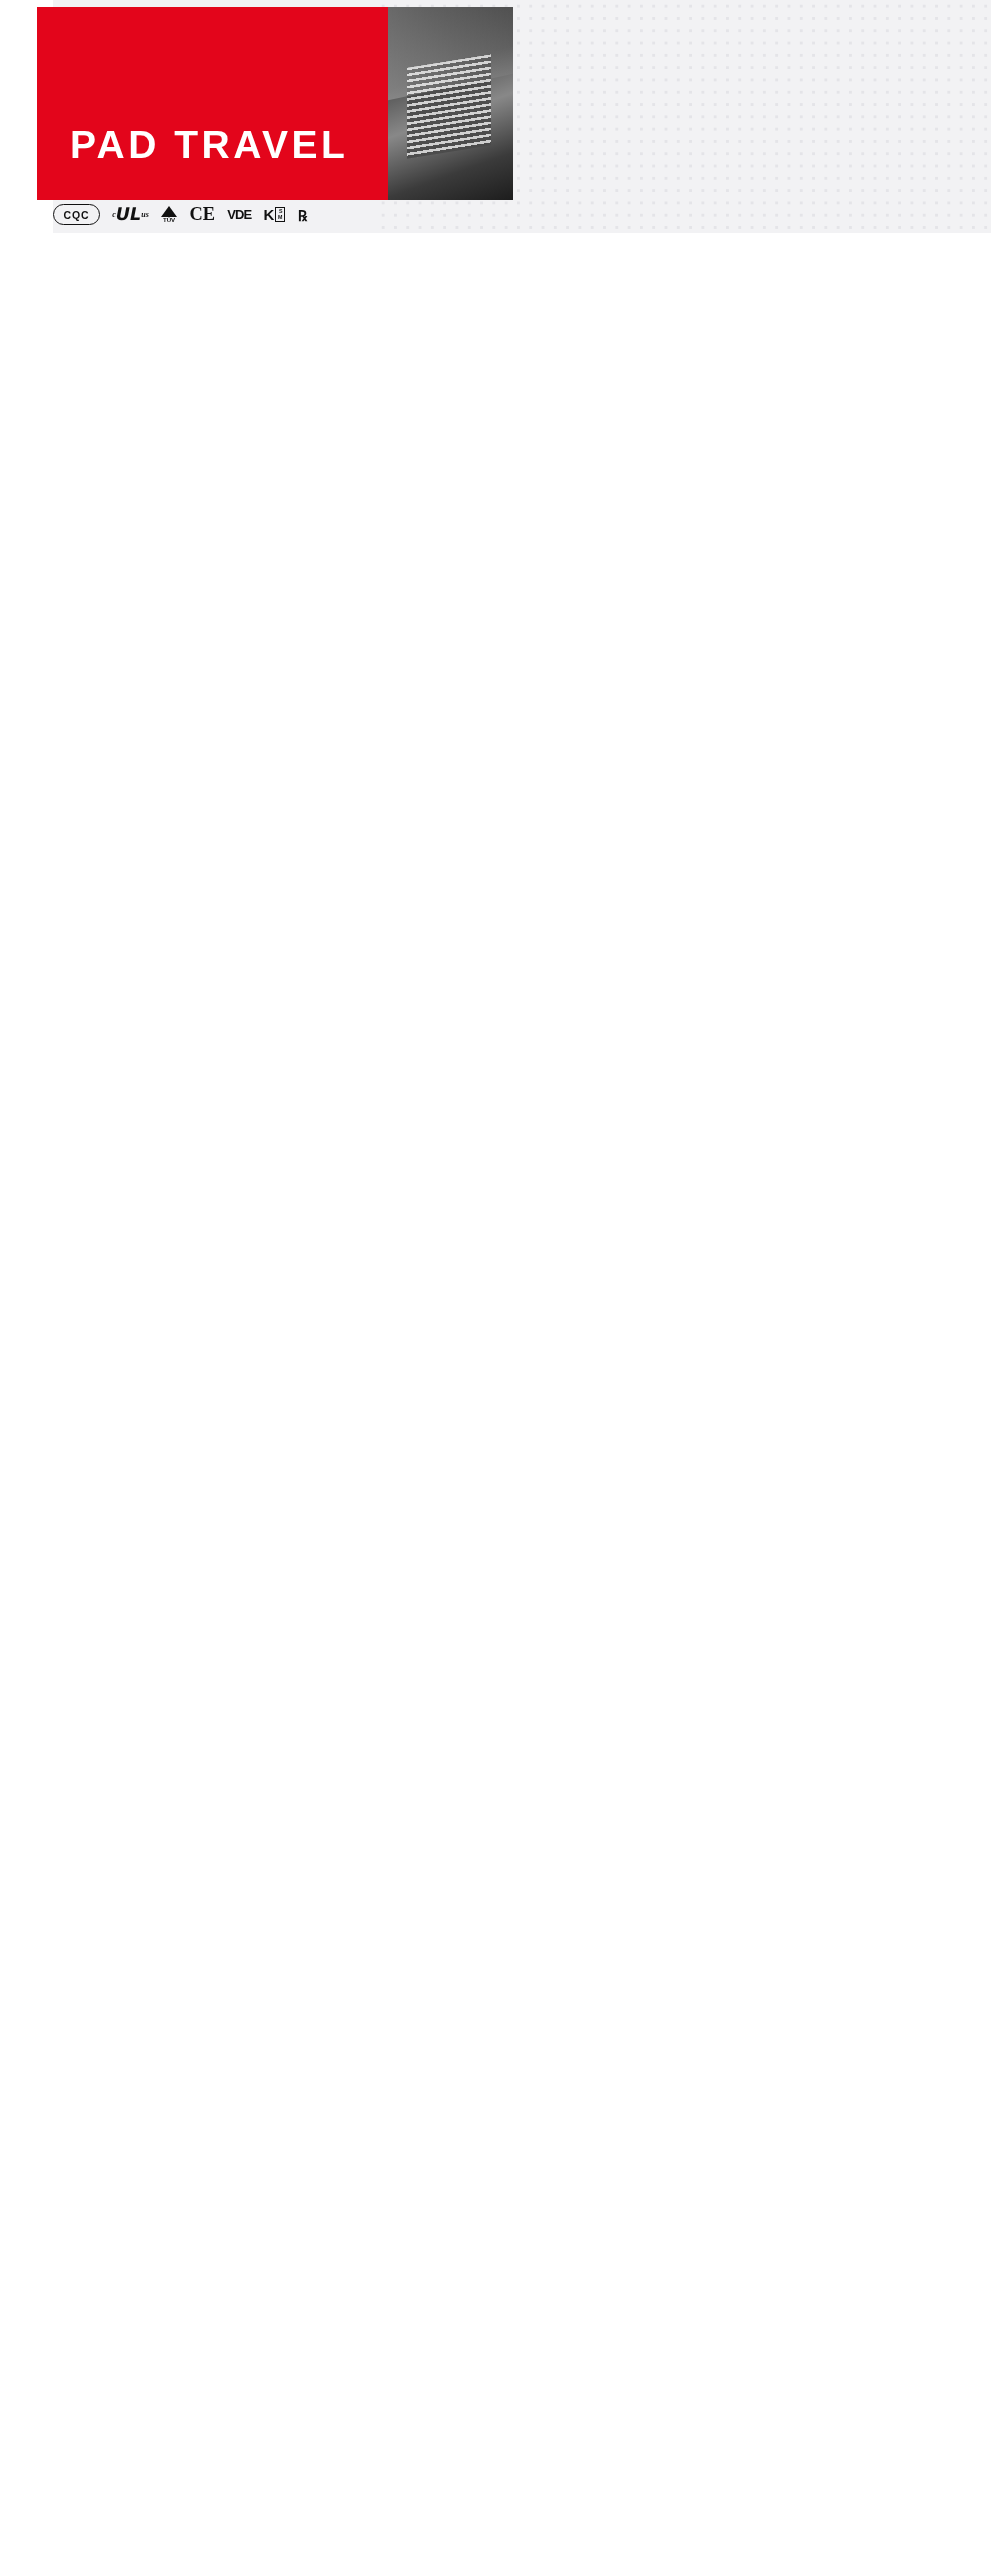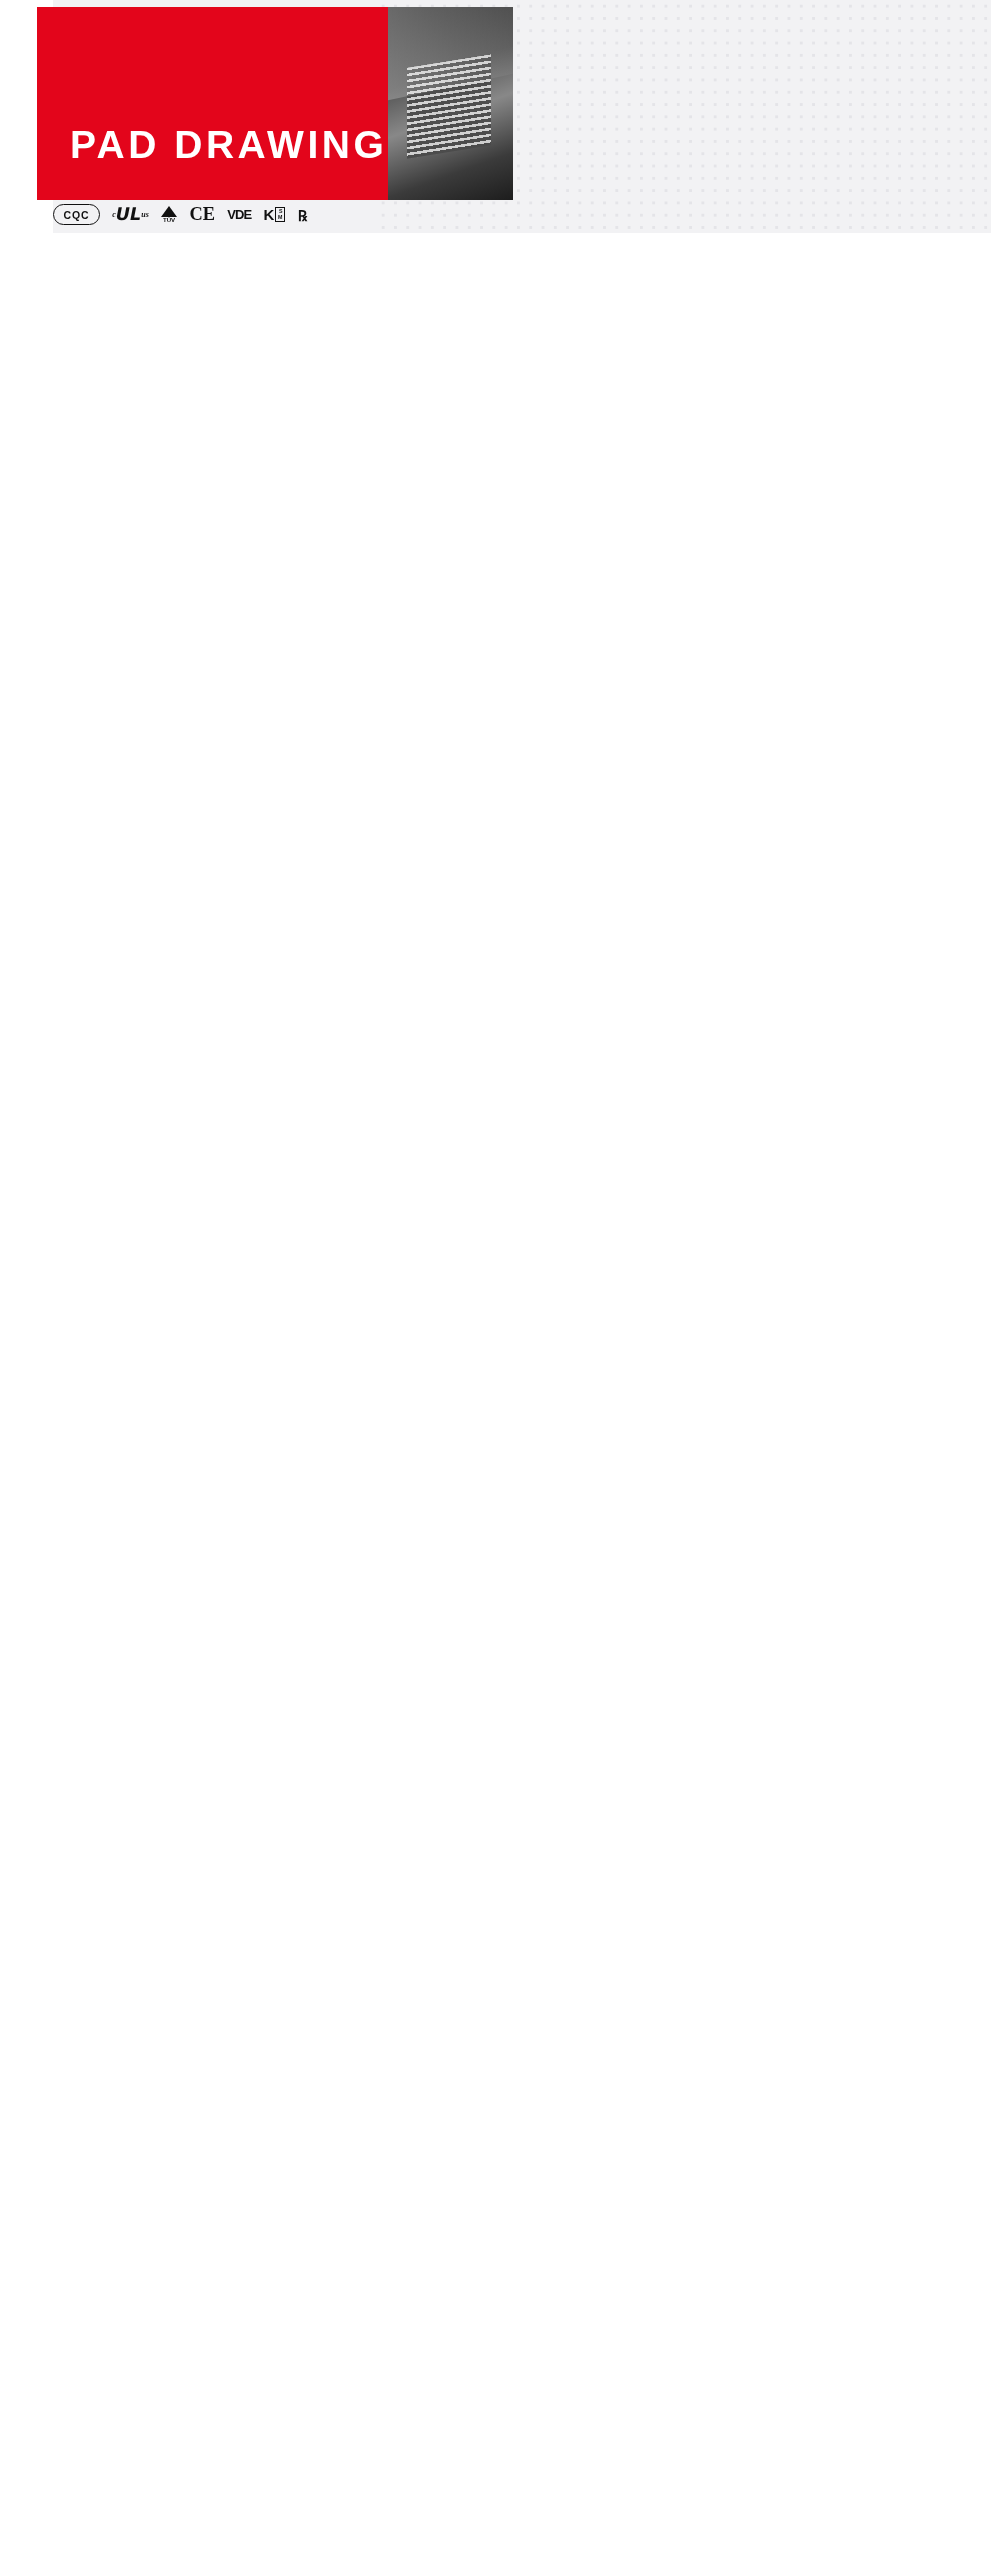--- a/index.html
+++ b/index.html
@@ -229,21 +229,21 @@
 <div class="page">
 
   <div class="hero">
     <div class="hero-left-white"></div>
     <div class="hero-dots"></div>
     <div class="hero-red"></div>
     <div class="hero-photo">
       <div class="fins"></div>
       <div class="glare"></div>
     </div>
-    <div class="hero-title">PAD DRAWING</div>
+    <div class="hero-title">PAD TRAVEL</div>
 
     <div class="certs">
       <div class="cert cert-cqc">CQC</div>
       <div class="cert cert-ul"><sup>c</sup>𝙐𝙇<sup>us</sup></div>
       <div class="cert cert-tuv">
         <div class="tri"></div>
           <div class="lbl">TÜV</div>
       </div>
       <div class="cert cert-ce">CE</div>
       <div class="cert cert-vde">VDE</div>

